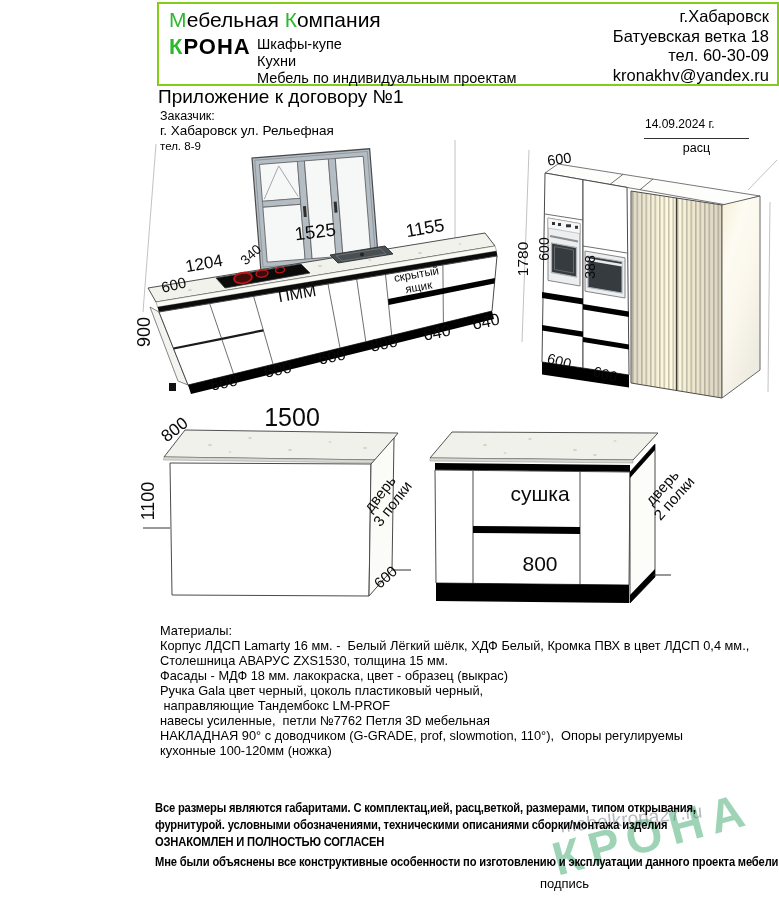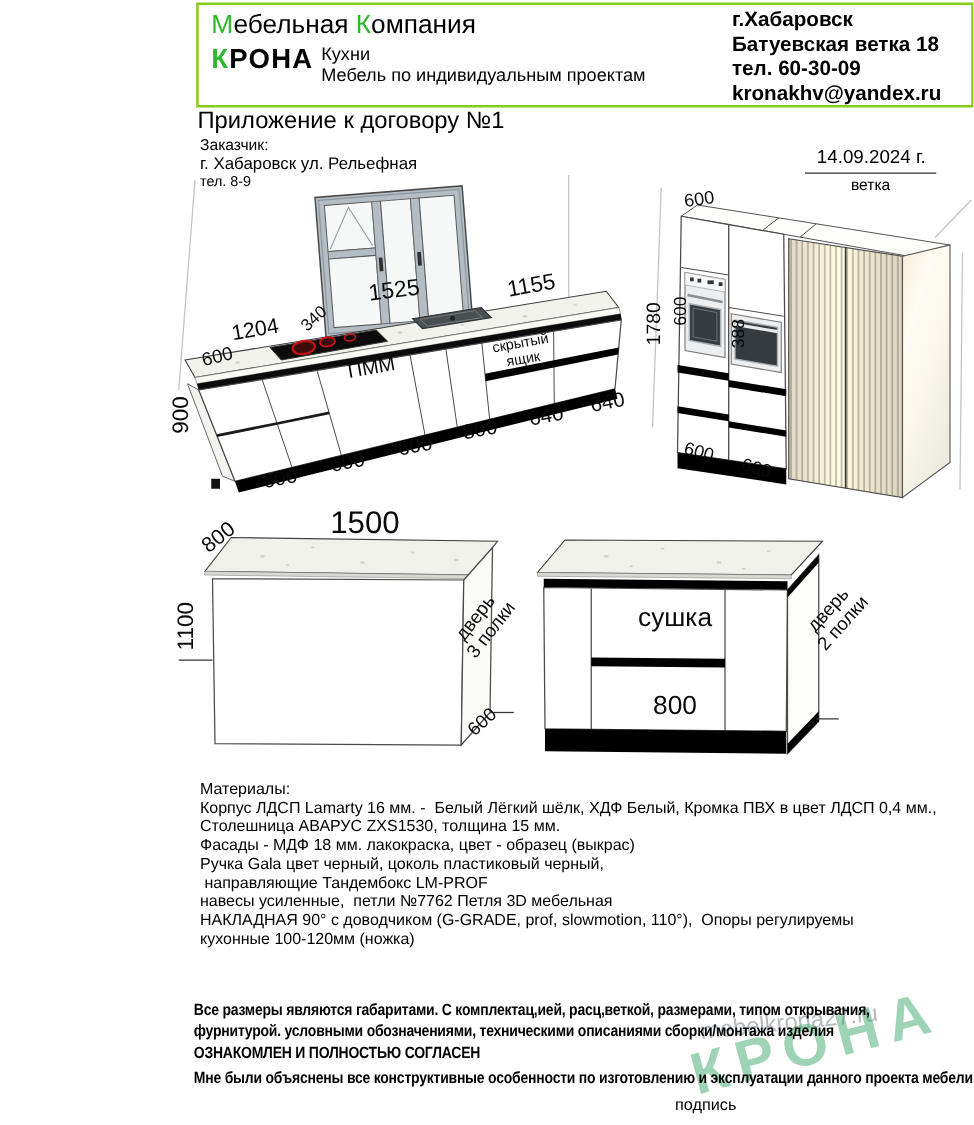--- a/index.html
+++ b/index.html
@@ -5,26 +5,26 @@
   html,body{margin:0;padding:0;background:#fff;}
   .page{position:relative;width:779px;height:900px;background:#fff;overflow:hidden;
         font-family:"Liberation Sans","DejaVu Sans",sans-serif;color:#000;}
   .abs{position:absolute;}
   
   .hbox{left:157px;top:2px;width:618px;height:80px;border:2px solid #84cc16;}
   .companyline{left:10px;top:4px;font-size:21px;}
   .grn{color:#2eb82e;}
   .brand{left:10px;top:30px;font-size:22px;font-weight:bold;letter-spacing:1px;}
   .services{left:98px;top:32px;font-size:14.5px;line-height:17px;}
-  .contacts{right:24px;top:3px;text-align:left;font-size:16.5px;line-height:19.5px;font-weight:bold;}
+  .contacts{right:8px;top:3px;text-align:right;font-size:16.5px;line-height:19.5px;}
   .title{left:158px;top:86px;font-size:19px;}
   .cust-label{left:160px;top:109px;font-size:12.5px;}
   .cust-addr{left:160px;top:123px;font-size:13.5px;}
   .cust-phone{left:160px;top:140px;font-size:11.5px;}
-  .date-val{left:645px;top:117px;width:104px;text-align:center;font-size:15px;}
+  .date-val{left:645px;top:117px;width:104px;font-size:12px;}
   .date-line{left:644px;top:138px;width:105px;border-top:1.5px solid #333;}
   .date-cap{left:644px;top:141px;width:105px;text-align:center;font-size:12.5px;}
   
   .materials{left:160px;top:623px;font-size:12.8px;line-height:15px;}
   .materials div{white-space:pre;}
   .disc{left:155px;top:799px;font-size:13px;font-weight:bold;line-height:17px;}
   .disc .cond{display:block;white-space:pre;transform:scaleX(.86);transform-origin:0 0;letter-spacing:-0.2px;}
   .disc .gap{margin-top:3px;}
   .sig-name{left:540px;top:900px;font-size:13px;padding-left:44px;}
   .sig-cap{left:540px;top:876px;font-size:13px;text-align:center;}
@@ -45,38 +45,39 @@
 
 <div class="page">
 
   <div class="abs wm-site">mebelkrona27.ru</div>
   <div class="abs wm-brand">КРОНА</div>
 
   <div class="abs hbox">
     <div class="abs companyline"><span class="grn">М</span><span>ебельная </span><span class="grn">К</span><span>омпания</span></div>
     <div class="abs brand"><span class="grn">К</span><span>РОНА</span></div>
     <div class="abs services">
+      <div>Шкафы-купе</div>
       <div>Кухни</div>
       <div>Мебель по индивидуальным проектам</div>
     </div>
     <div class="abs contacts">
       <div>г.Хабаровск</div>
       <div>Батуевская ветка 18</div>
       <div>тел. 60-30-09</div>
       <div>kronakhv@yandex.ru</div>
     </div>
   </div>
 
   <div class="abs title">Приложение к договору №1</div>
   <div class="abs cust-label">Заказчик:</div>
   <div class="abs cust-addr">г. Хабаровск ул. Рельефная</div>
   <div class="abs cust-phone">тел. 8-9</div>
   <div class="abs date-val">14.09.2024 г.</div>
   <div class="abs date-line"></div>
-  <div class="abs date-cap">ветка</div>
+  <div class="abs date-cap">расц</div>
 
   <svg class="abs" style="left:140px;top:138px;" width="398" height="266" viewBox="0 0 398 266">
     <line class="wall" x1="16" y1="6" x2="3" y2="174"></line>
     <line class="wall" x1="315" y1="2" x2="315" y2="103"></line>
 
     <g transform="translate(112,20) rotate(-4.5)">
       <rect x="0" y="0" width="118" height="112" fill="#b5bdc4" stroke="#4a4a4a" stroke-width="1.2"></rect>
       <rect x="2.5" y="2.5" width="113" height="107" fill="none" stroke="#8f979e" stroke-width="1"></rect>
       <rect x="7" y="7" width="38" height="37" fill="#f6f8f8" stroke="#5a5a5a" stroke-width=".8"></rect>
       <polyline points="9,42 26,10 43,42" fill="none" stroke="#9aa0a5" stroke-width=".9"></polyline>

